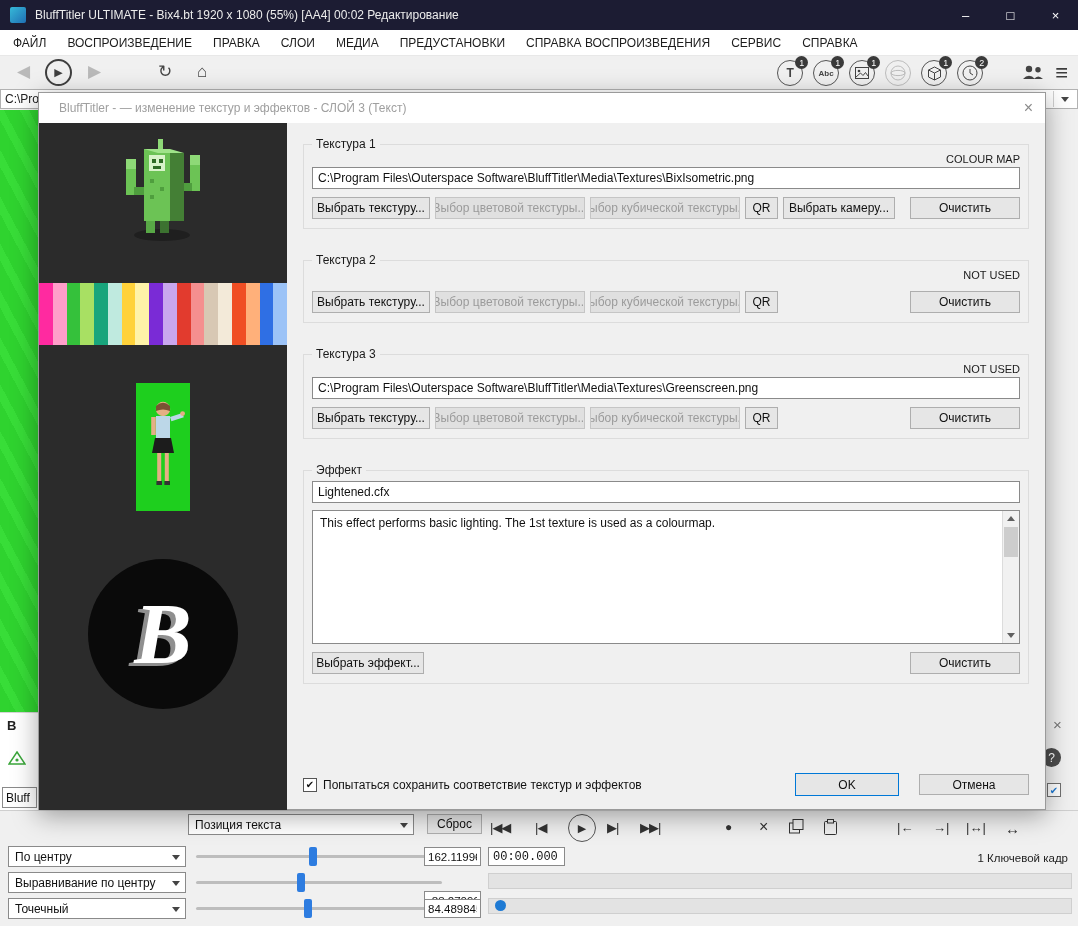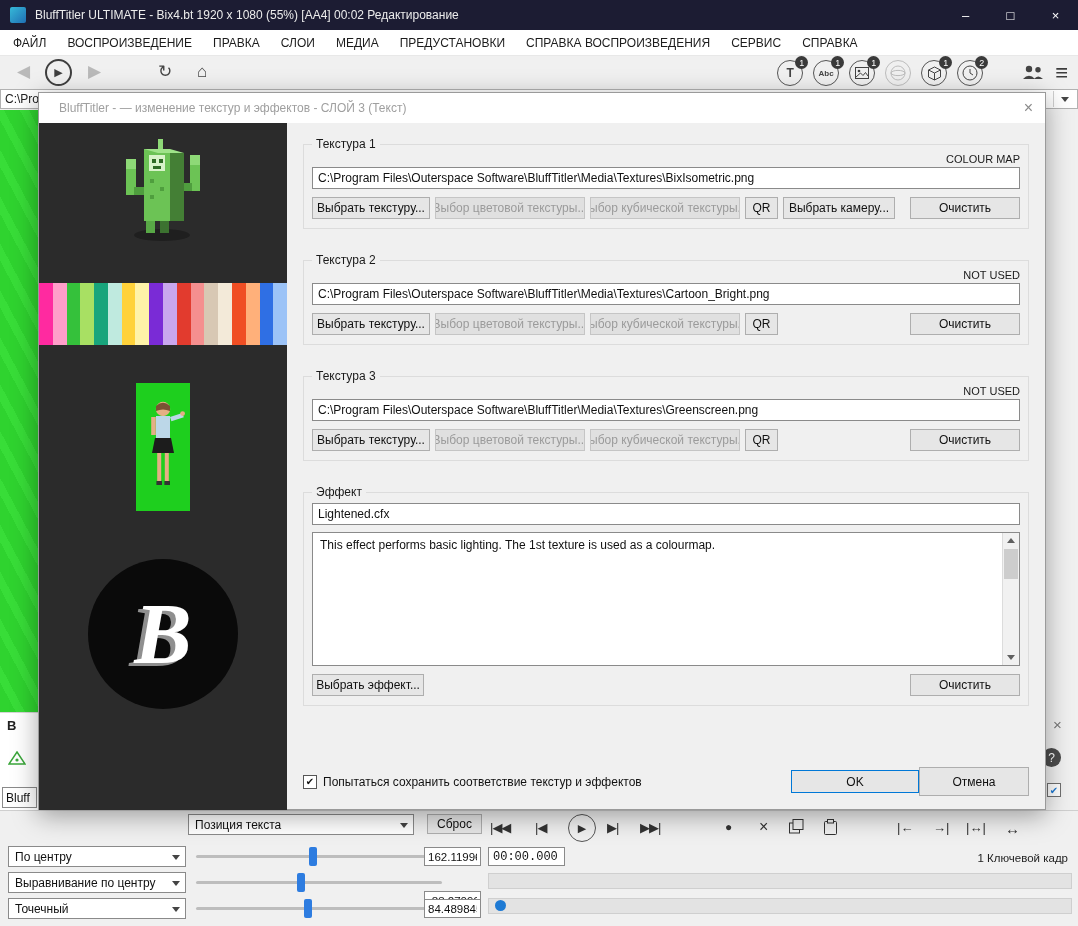--- a/index.html
+++ b/index.html
@@ -73,22 +73,22 @@
   .desc-box { position:relative; margin-top:7px; height:134px; background:#fff; border:1px solid #8a8a8a; padding:5px 24px 5px 7px; font-size:12px; color:#111; }
   .scrollbar { position:absolute; top:0; right:0; bottom:0; width:17px; background:#f1f1f1; border-left:1px solid #dcdcdc; }
   .sb-arrow { position:absolute; left:0; width:16px; height:15px; display:flex; align-items:center; justify-content:center; }
   .tri-up-s { width:0; height:0; border-left:4px solid transparent; border-right:4px solid transparent; border-bottom:5px solid #606060; }
   .tri-dn-s { width:0; height:0; border-left:4px solid transparent; border-right:4px solid transparent; border-top:5px solid #606060; }
   .sb-thumb { position:absolute; left:1px; top:16px; width:14px; height:30px; background:#cdcdcd; }
 
   .dlg-footer { margin-top:auto; display:flex; align-items:center; }
   .checkbox { width:14px; height:14px; border:1px solid #555; background:#fff; display:flex; align-items:center; justify-content:center; font-size:10px; color:#111; margin-right:6px; flex-shrink:0; }
   .footer-label { font-size:12px; }
-  .btn.dlg-ok { width:128px; height:23px; margin-left:auto; border:1px solid #0078d7; }
-  .btn.dlg-cancel { width:110px; height:29px; margin-left:0; }
+  .btn.dlg-ok { width:104px; height:23px; margin-left:auto; border:1px solid #0078d7; }
+  .btn.dlg-cancel { width:110px; height:21px; margin-left:20px; }
 
   
   .bottom { position:absolute; top:810px; left:0; width:1078px; height:116px; background:#f0f0f0; border-top:1px solid #cfcfcf; }
   .combo { position:absolute; background:#fff; border:1px solid #8a8a8a; height:21px; font-size:12px; display:flex; align-items:center; padding:0 18px 0 6px; white-space:nowrap; overflow:hidden; }
   .combo .arr { position:absolute; right:5px; top:8px; width:0; height:0; border-left:4px solid transparent; border-right:4px solid transparent; border-top:5px solid #444; }
   .mini-btn { position:absolute; background:#e6e6e6; border:1px solid #aeaeae; height:20px; font-size:12px; display:flex; align-items:center; justify-content:center; }
   .pb { position:absolute; font-size:13px; color:#333; letter-spacing:-1px; white-space:nowrap; }
   .pb-circle { position:absolute; width:28px; height:28px; border:1.5px solid #555; border-radius:50%; display:flex; align-items:center; justify-content:center; font-size:11px; color:#333; letter-spacing:0; }
   .slider { position:absolute; width:246px; height:21px; }
   .slider .track { position:absolute; left:0; right:0; top:9px; height:3px; background:#bdbdbd; border-radius:2px; }
@@ -288,21 +288,20 @@
             <span class="btn w-cubic disabled">ыбор кубической текстуры.</span>
             <span class="btn w-qr">QR</span>
             <span class="btn w-camera">Выбрать камеру...</span>
             <span class="btn w-clear right">Очистить</span>
           </div>
         </div>
 
         <div class="group mt">
           <span class="group-label">Текстура 2</span>
           <div class="group-status">NOT USED</div>
-          <input class="textbox" value="C:\Program Files\Outerspace Software\BluffTitler\Media\Textures\Cartoon_Bright.png" style="">
           <div class="btn-row">
             <span class="btn w-texture">Выбрать текстуру...</span>
             <span class="btn w-color disabled">Выбор цветовой текстуры...</span>
             <span class="btn w-cubic disabled">ыбор кубической текстуры.</span>
             <span class="btn w-qr">QR</span>
             <span class="btn w-clear right">Очистить</span>
           </div>
         </div>
 
         <div class="group mt">

